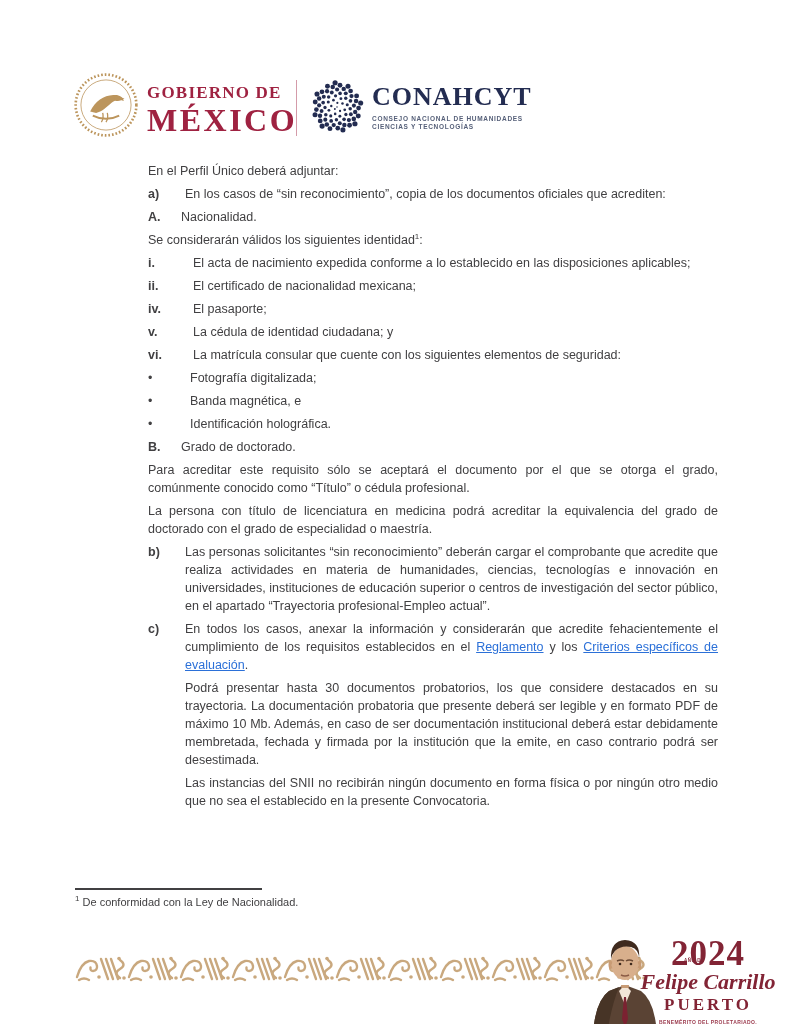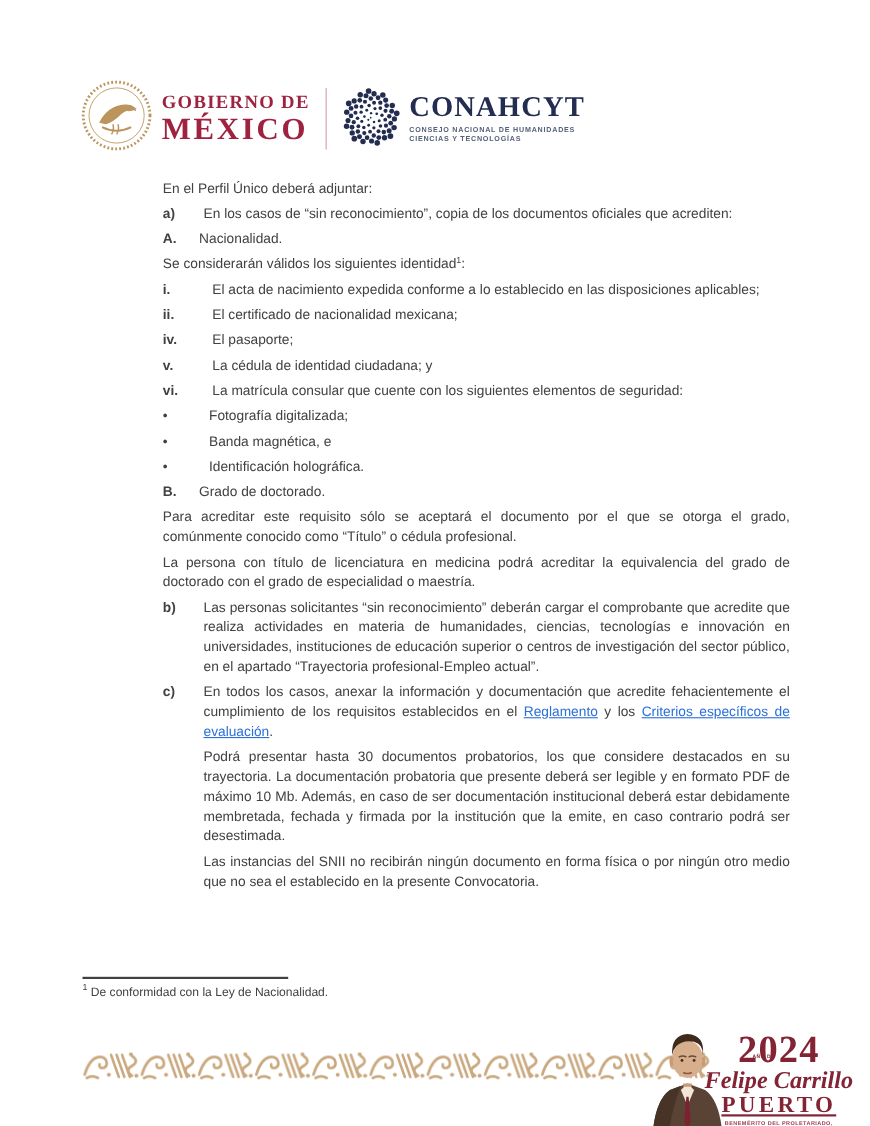--- a/index.html
+++ b/index.html
@@ -10,21 +10,21 @@
     font-family:"Liberation Sans","DejaVu Sans",sans-serif;
     color:#414042;
     overflow:hidden;
   }
 
   
   .hdr{position:absolute;top:0;left:0;width:703px;height:150px;}
   .eagle{position:absolute;left:73px;top:72px;width:66px;height:66px;}
   .gob{position:absolute;left:147px;top:84px;color:#9F2241;font-family:"Liberation Serif","DejaVu Serif",serif;font-weight:bold;line-height:1;}
   .gob .l1{font-size:17px;letter-spacing:1.2px;}
-  .gob .l2{font-size:28px;letter-spacing:2.5px;margin-top:3px;}
+  .gob .l2{font-size:32px;letter-spacing:2.5px;margin-top:3px;}
   .hdr-div{position:absolute;left:296px;top:80px;width:1px;height:56px;background:#9F2241;opacity:.45;}
   .cona-logo{position:absolute;left:310px;top:80px;width:54px;height:54px;}
   .cona-text{position:absolute;left:372px;top:84px;}
   .cona-title{font-family:"Liberation Serif","DejaVu Serif",serif;font-weight:bold;font-size:26px;color:#232C51;letter-spacing:1px;line-height:1;}
   .cona-sub{margin-top:5px;font-size:6.5px;font-weight:bold;color:#566079;letter-spacing:.7px;line-height:8px;}
 
   
   .doc{position:absolute;left:148px;top:162px;width:570px;font-size:12.5px;line-height:18px;text-align:justify;}
   .doc .blk{margin:0 0 5px 0;}
   .row{display:flex;}
@@ -50,21 +50,21 @@
   .addr .site{margin-left:30px;}
   .band{position:absolute;left:75px;top:956px;width:572px;height:26px;}
 
   
   .felipe{position:absolute;left:585px;top:908px;width:200px;height:110px;margin-top:21px;}
   .portrait{position:absolute;left:0;top:6px;width:80px;height:100px;}
   .badge{position:absolute;left:46px;top:8px;width:154px;text-align:center;color:#822435;font-family:"Liberation Serif","DejaVu Serif",serif;}
   .badge .year{position:relative;font-size:35px;font-weight:bold;line-height:34px;letter-spacing:1px;}
   .badge .anio{position:absolute;left:53px;top:7px;font-size:4.5px;letter-spacing:.5px;font-family:"Liberation Sans",sans-serif;font-weight:bold;}
   .badge .name1{font-size:22px;font-style:italic;font-weight:bold;line-height:22px;white-space:nowrap;}
-  .badge .name2{font-size:21px;font-weight:bold;letter-spacing:3px;line-height:23px;text-decoration:underline;}
+  .badge .name2{font-size:17px;font-weight:bold;letter-spacing:3px;line-height:23px;}
   .badge .slogan{margin-top:3px;font-family:"Liberation Sans",sans-serif;font-size:5px;font-weight:bold;color:#9B3A4D;letter-spacing:.4px;line-height:6px;}
 </style>
 </head>
 <body>
 
 <div class="page">
 
   <div class="hdr">
     <svg class="eagle" viewBox="0 0 100 100" aria-hidden="true">
       <circle cx="50" cy="50" r="46" fill="none" stroke="#BC955C" stroke-width="4" stroke-dasharray="2.5 3"></circle>
@@ -225,21 +225,21 @@
     <p class="blk para-ind">Para acreditar este requisito sólo se aceptará el documento por el que se otorga el grado, comúnmente conocido como “Título” o cédula profesional.</p>
     <p class="blk para-ind">La persona con título de licenciatura en medicina podrá acreditar la equivalencia del grado de doctorado con el grado de especialidad o maestría.</p>
 
     <div class="row lvl-a blk">
       <span class="lbl">b)</span>
       <span class="txt">Las personas solicitantes “sin reconocimiento” deberán cargar el comprobante que acredite que realiza actividades en materia de humanidades, ciencias, tecnologías e innovación en universidades, instituciones de educación superior o centros de investigación del sector público, en el apartado “Trayectoria profesional-Empleo actual”.</span>
     </div>
 
     <div class="row lvl-a blk">
       <span class="lbl">c)</span>
-      <span class="txt"><span>En todos los casos, anexar la información y documentación que acredite fehacientemente el cumplimiento de los requisitos establecidos en el </span><a class="doclink">Reglamento</a><span> y los </span><a class="doclink">Criterios específicos de evaluación</a><span>.</span></span>
+      <span class="txt"><span>En todos los casos, anexar la información y considerarán que acredite fehacientemente el cumplimiento de los requisitos establecidos en el </span><a class="doclink">Reglamento</a><span> y los </span><a class="doclink">Criterios específicos de evaluación</a><span>.</span></span>
     </div>
 
     <p class="blk" style="margin-left:37px">Podrá presentar hasta 30 documentos probatorios, los que considere destacados en su trayectoria. La documentación probatoria que presente deberá ser legible y en formato PDF de máximo 10 Mb. Además, en caso de ser documentación institucional deberá estar debidamente membretada, fechada y firmada por la institución que la emite, en caso contrario podrá ser desestimada.</p>
     <p class="blk" style="margin-left:37px">Las instancias del SNII no recibirán ningún documento en forma física o por ningún otro medio que no sea el establecido en la presente Convocatoria.</p>
   </div>
 
   <div class="fn-sep"></div>
   <div class="fn"><sup>1</sup><span> De conformidad con la Ley de Nacionalidad.</span></div>
 
 

